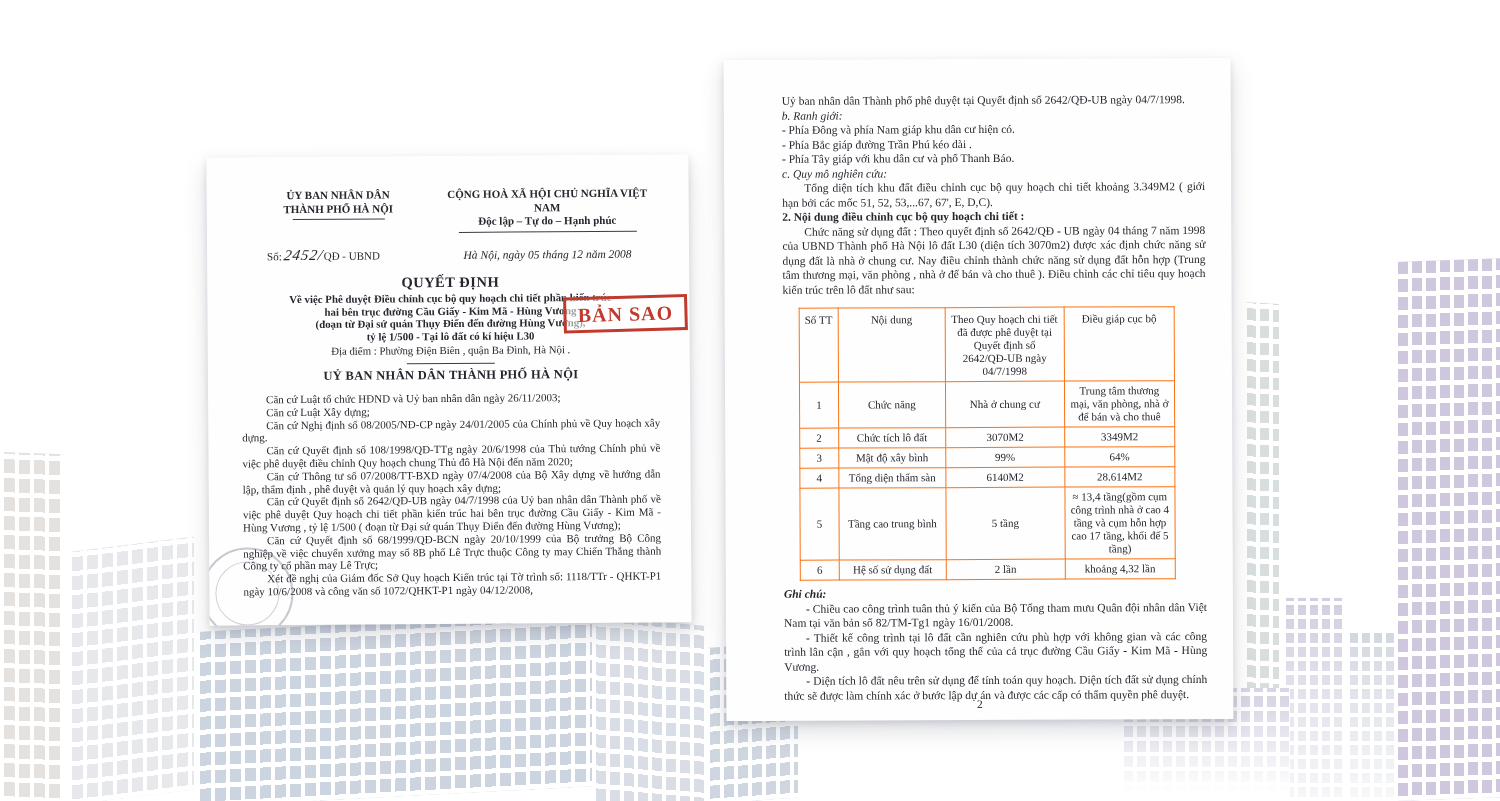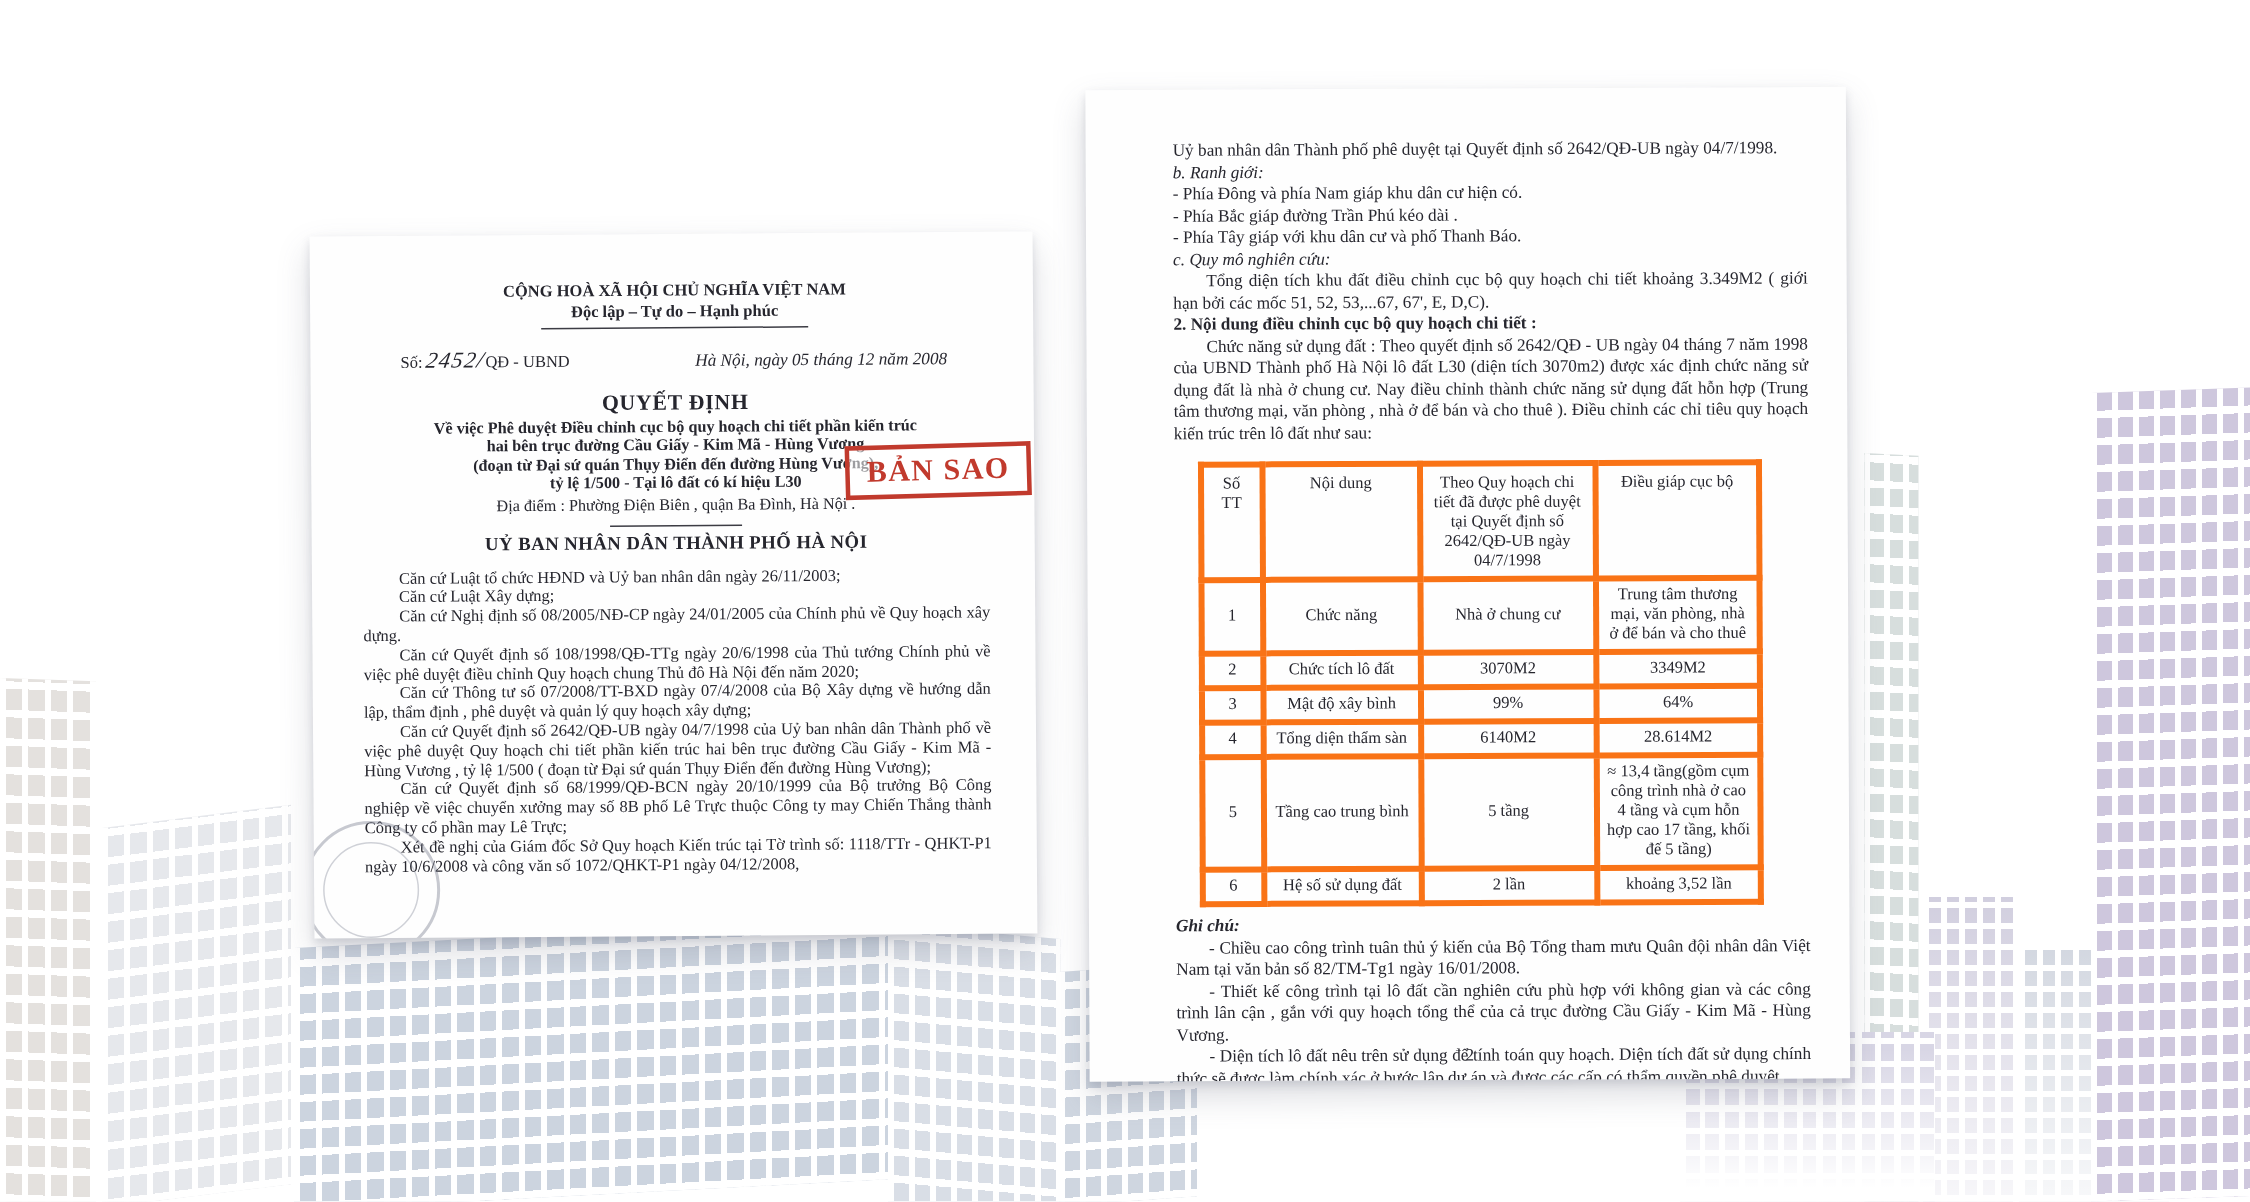--- a/index.html
+++ b/index.html
@@ -51,21 +51,21 @@
 
   
   .rp p{margin:0;text-align:justify;}
   .ind{text-indent:22px;}
   .sec{margin-left:22px;font-style:italic;}
   .dash{margin-left:22px;text-align:left;}
   .sec2{margin-left:22px;font-weight:bold;margin-top:4px;}
 
   table.plan{border-collapse:collapse;margin:11px 0 0 16px;width:376px;
     font-size:11px;line-height:13px;}
-  table.plan th,table.plan td{border:4px solid #f97316;padding:3px 5px;text-align:center;}
+  table.plan th,table.plan td{border:1px solid #f97316;padding:3px 5px;text-align:center;}
   table.plan th{font-weight:normal;vertical-align:top;padding-top:5px;}
   table.plan td{vertical-align:middle;}
   .c0{width:30px;} .c1{width:108px;border-radius:12px;} .c2{width:118px;border-radius:16px;} .c3{width:108px;}
 
   .notes{margin-top:6px;}
   .notes-h{margin-left:22px;font-weight:bold;font-style:italic;}
   .pagenum{position:absolute;bottom:9px;left:0;width:100%;text-align:center;font-size:11.5px;}
 </style>
 </head>
 <body>
@@ -119,20 +119,25 @@
   </div>
   <div class="bldg fade" style="left:1120px;top:688px;width:170px;height:113px;">
     <div class="win" style="background-color:#d8d6e5;
       background-image:repeating-linear-gradient(90deg,#fff 0 4px,transparent 4px 13px),
                        repeating-linear-gradient(0deg,#fff 0 4px,transparent 4px 15px);"></div>
   </div>
 
   <div class="page lp">
 
     <div class="lh-row">
+      <div class="lh-col-org">
+        <div class="b">ỦY BAN NHÂN DÂN</div>
+        <div class="b">THÀNH PHỐ HÀ NỘI</div>
+        <div class="rule" style="width:92px;"></div>
+      </div>
       <div class="lh-col-nat">
         <div class="b">CỘNG HOÀ XÃ HỘI CHỦ NGHĨA VIỆT NAM</div>
         <div class="b">Độc lập – Tự do – Hạnh phúc</div>
         <div class="rule" style="width:178px;"></div>
       </div>
     </div>
 
     <div class="no-date-row">
       <div class="doc-no">
         <span>Số:</span>
@@ -212,21 +217,21 @@
       <tr>
         <td>5</td>
         <td>Tầng cao trung bình</td>
         <td>5 tầng</td>
         <td>≈ 13,4 tầng(gồm cụm công trình nhà ở cao 4 tầng và cụm hỗn hợp cao 17 tầng, khối đế 5 tầng)</td>
       </tr>
       <tr>
         <td>6</td>
         <td>Hệ số sử dụng đất</td>
         <td>2 lần</td>
-        <td>khoảng 3,52 lần</td>
+        <td>khoảng 4,32 lần</td>
       </tr>
     </tbody>
       </table>
 
     <div class="notes">
       <p class="notes-h">Ghi chú:</p>
       <p class="ind">- Chiều cao công trình tuân thủ ý kiến của Bộ Tổng tham mưu Quân đội nhân dân Việt Nam tại văn bản số 82/TM-Tg1 ngày 16/01/2008.</p>
       <p class="ind">- Thiết kế công trình tại lô đất cần nghiên cứu phù hợp với không gian và các công trình lân cận , gắn với quy hoạch tổng thể của cả trục đường Cầu Giấy - Kim Mã - Hùng Vương.</p>
       <p class="ind">- Diện tích lô đất nêu trên sử dụng để tính toán quy hoạch. Diện tích đất sử dụng chính thức sẽ được làm chính xác ở bước lập dự án và được các cấp có thẩm quyền phê duyệt.</p>
     </div>

